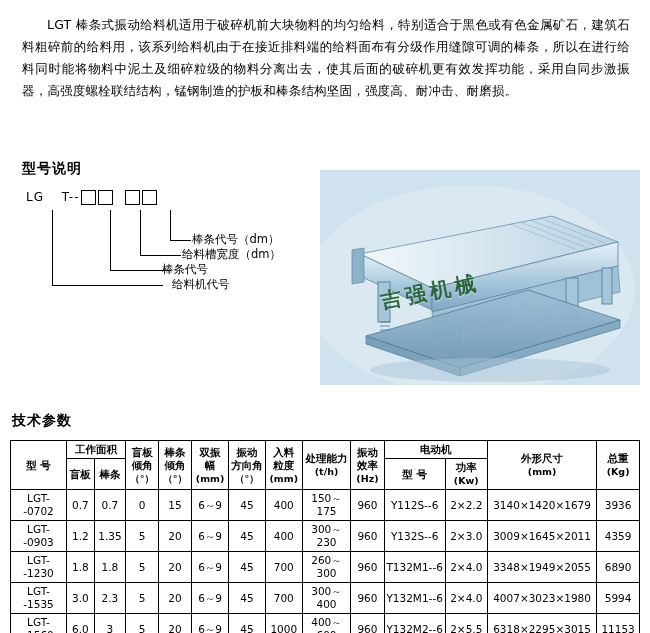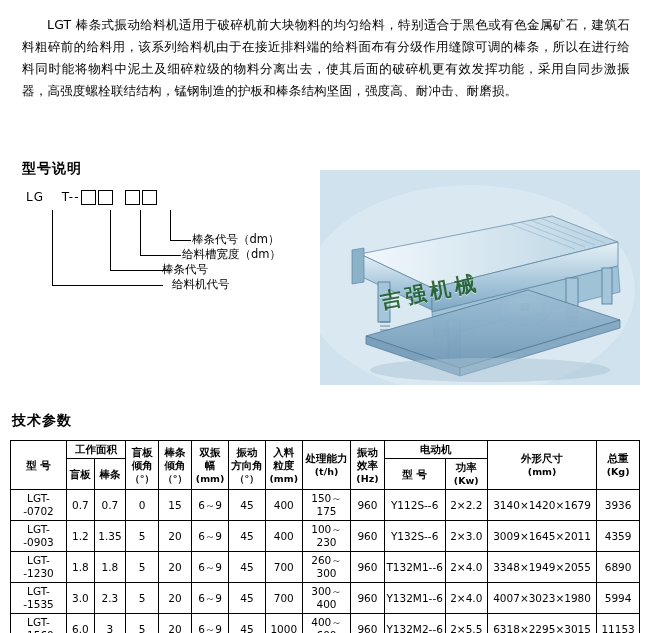--- a/index.html
+++ b/index.html
@@ -272,21 +272,21 @@
         </tr>
         <tr>
           <td class="model-cell">LGT--0903</td>
           <td>1.2</td>
           <td>1.35</td>
           <td>5</td>
           <td>20</td>
           <td>6～9</td>
           <td>45</td>
           <td>400</td>
-          <td>100～230</td>
+          <td>300～230</td>
           <td>960</td>
           <td>Y132S--6</td>
           <td>2×3.0</td>
           <td>3009×1645×2011</td>
           <td>4359</td>
         </tr>
         <tr>
           <td class="model-cell">LGT--1230</td>
           <td>1.8</td>
           <td>1.8</td>

